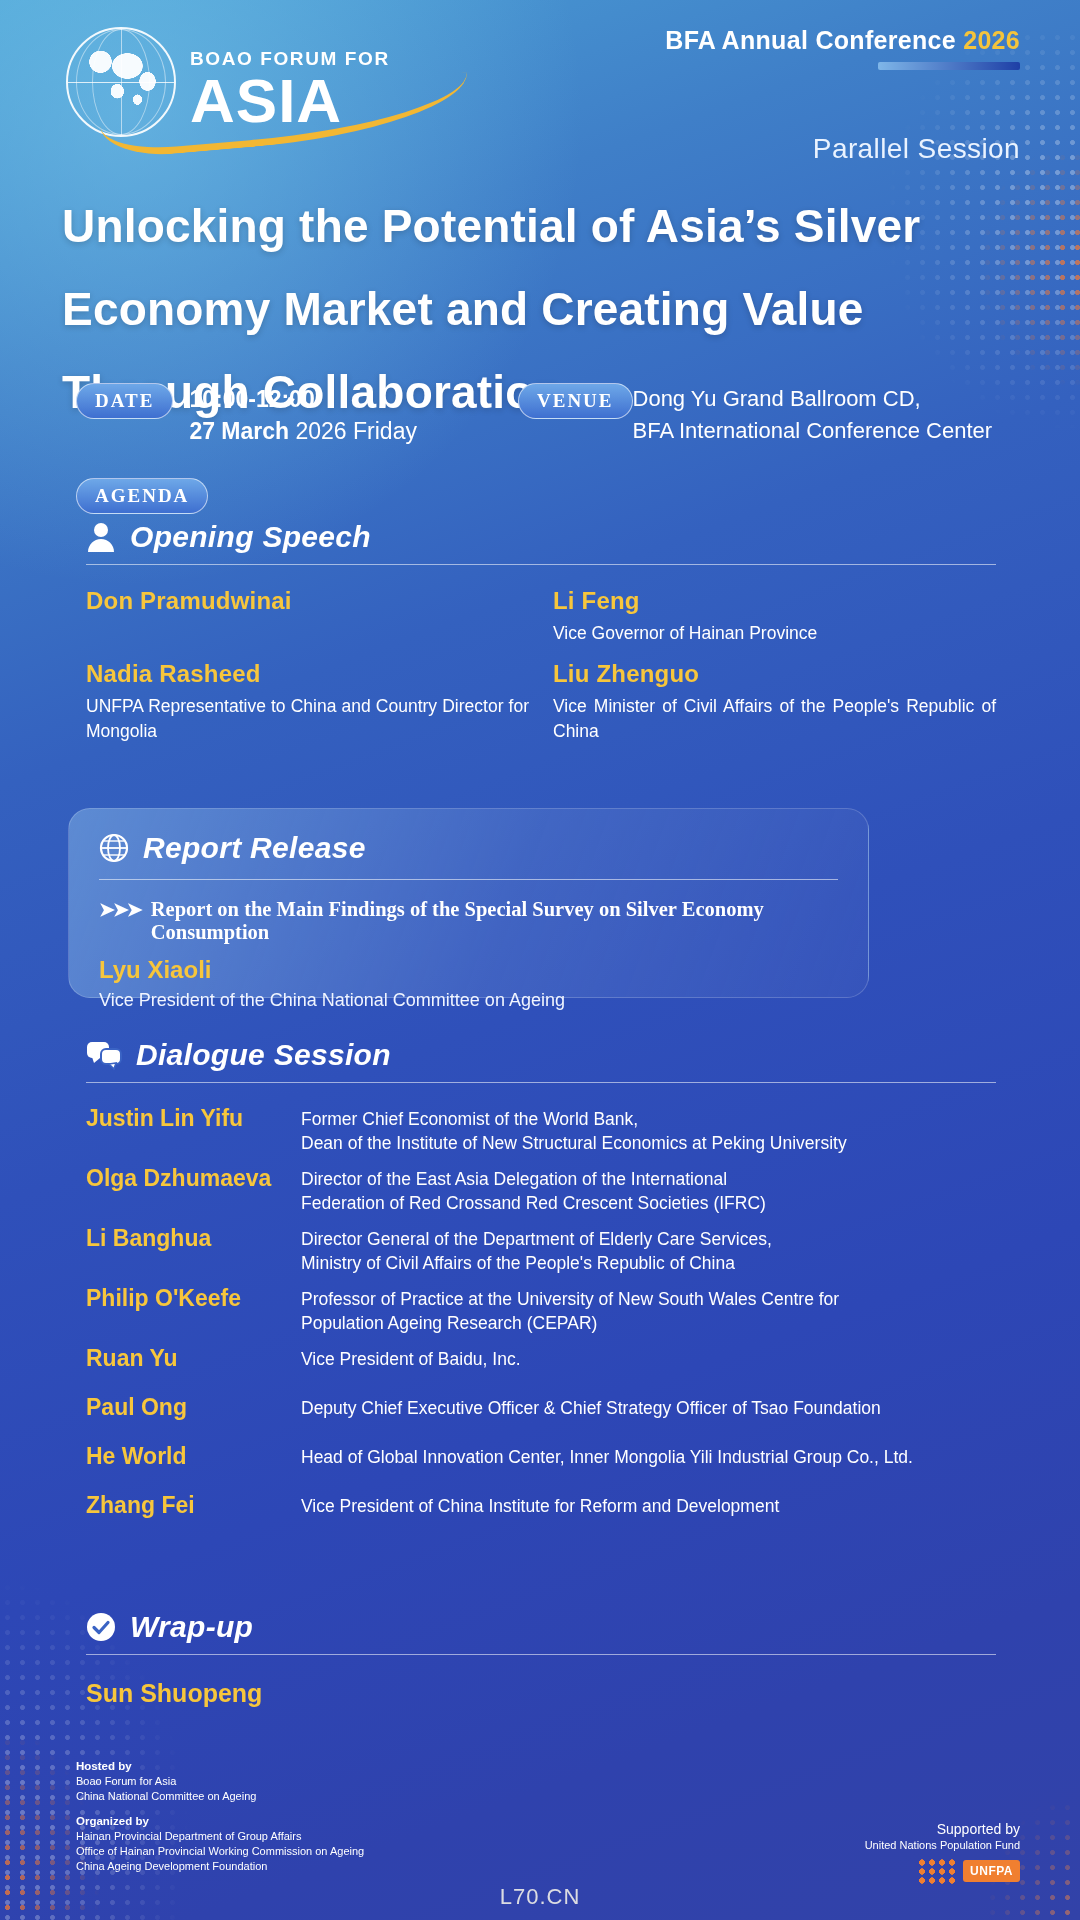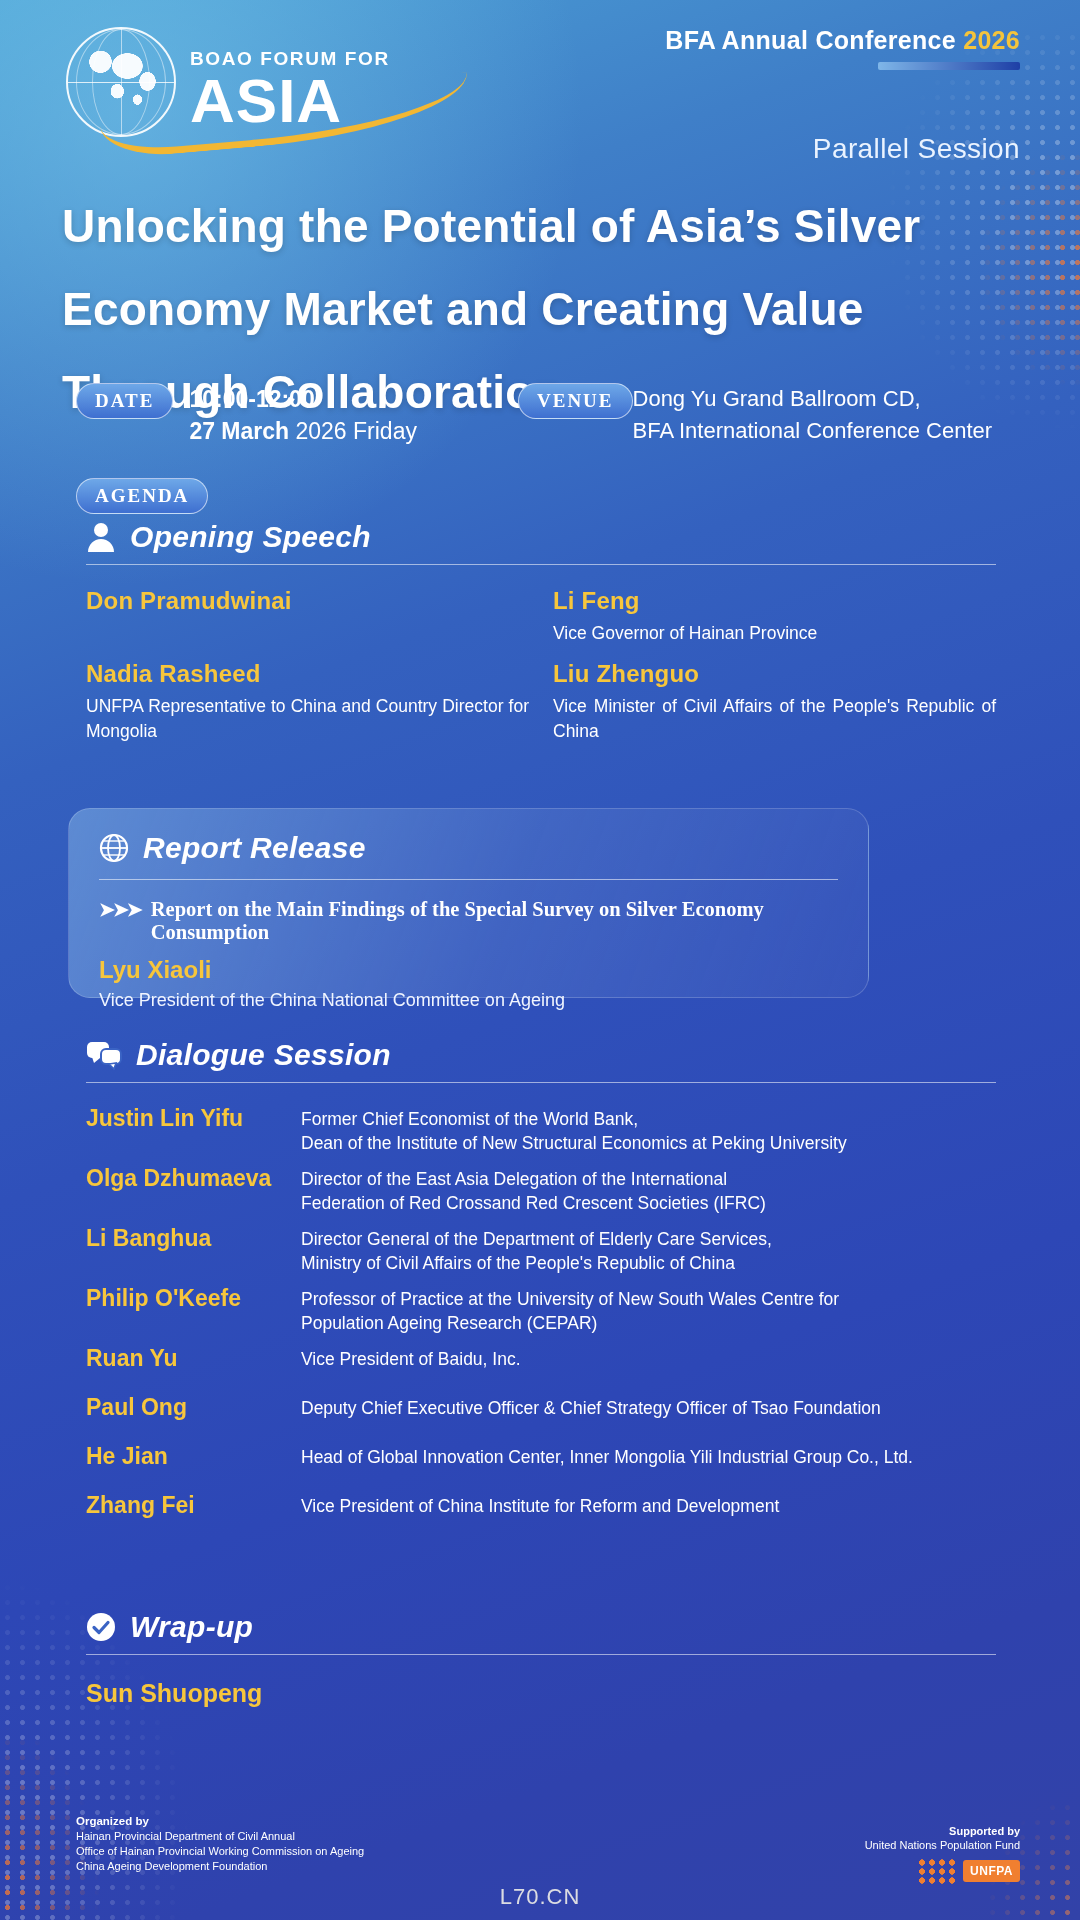--- a/index.html
+++ b/index.html
@@ -186,21 +186,21 @@
   
   .wrapup { position:absolute; left:86px; top:1610px; width:910px; }
   .wrap-name { color:#f7c63c; font-weight:bold; font-size:25px; margin-top:24px; }
   .wrap-role { font-size:18.5px; margin-top:8px; }
 
   
   .footer-left { position:absolute; left:76px; bottom:36px; font-size:11px; line-height:15px; }
   .footer-left .h { font-weight:bold; font-size:11.5px; }
   .footer-left .grp { margin-bottom:10px; }
   .footer-right { position:absolute; right:60px; bottom:36px; text-align:right; }
-  .footer-right .h { font-weight:bold; font-size:11px;text-align:right; }
+  .footer-right .h { font-weight:normal; font-size:14px;text-align:right; }
   .footer-right .sub { font-size:11px; margin-top:2px; }
   .unfpa {
     display:flex; align-items:center; gap:6px; justify-content:flex-end; margin-top:7px;
   }
   .unfpa-dots {
     width:40px; height:26px;
     background-image: radial-gradient(circle, #f07f30 3px, transparent 3.2px);
     background-size: 10px 9px;
   }
   .unfpa-box {
@@ -356,21 +356,21 @@
       </div>
       <div class="dlg-row" style="margin-bottom:22px">
         <div class="dlg-name">Ruan Yu</div>
         <div class="dlg-role" style="white-space:pre-line">Vice President of Baidu, Inc.</div>
       </div>
       <div class="dlg-row" style="margin-bottom:22px">
         <div class="dlg-name">Paul Ong</div>
         <div class="dlg-role" style="white-space:pre-line">Deputy Chief Executive Officer &amp; Chief Strategy Officer of Tsao Foundation</div>
       </div>
       <div class="dlg-row" style="margin-bottom:22px">
-        <div class="dlg-name">He Jian</div>
+        <div class="dlg-name">He World</div>
         <div class="dlg-role" style="white-space:pre-line">Head of Global Innovation Center, Inner Mongolia Yili Industrial Group Co., Ltd.</div>
       </div>
       <div class="dlg-row">
         <div class="dlg-name">Zhang Fei</div>
         <div class="dlg-role" style="white-space:pre-line">Vice President of China Institute for Reform and Development</div>
       </div>
     </div>
   </div>
 
   <div class="wrapup">
@@ -382,22 +382,27 @@
           </svg>
       </span>
       <span class="sec-title">Wrap-up</span>
     </div>
     <div class="hr"></div>
     <div class="wrap-name">Sun Shuopeng</div>
   </div>
 
   <div class="footer-left">
     <div class="grp">
+      <div class="h">Hosted by</div>
+      <div>Boao Forum for Asia</div>
+      <div>China National Committee on Ageing</div>
+    </div>
+    <div class="grp">
       <div class="h">Organized by</div>
-      <div>Hainan Provincial Department of Civil Annual</div>
+      <div>Hainan Provincial Department of Group Affairs</div>
       <div>Office of Hainan Provincial Working Commission on Ageing</div>
       <div>China Ageing Development Foundation</div>
     </div>
   </div>
 
   <div class="footer-right">
     <div class="h">Supported by</div>
     <div class="sub">United Nations Population Fund</div>
     <div class="unfpa">
       <div class="unfpa-dots"></div>

